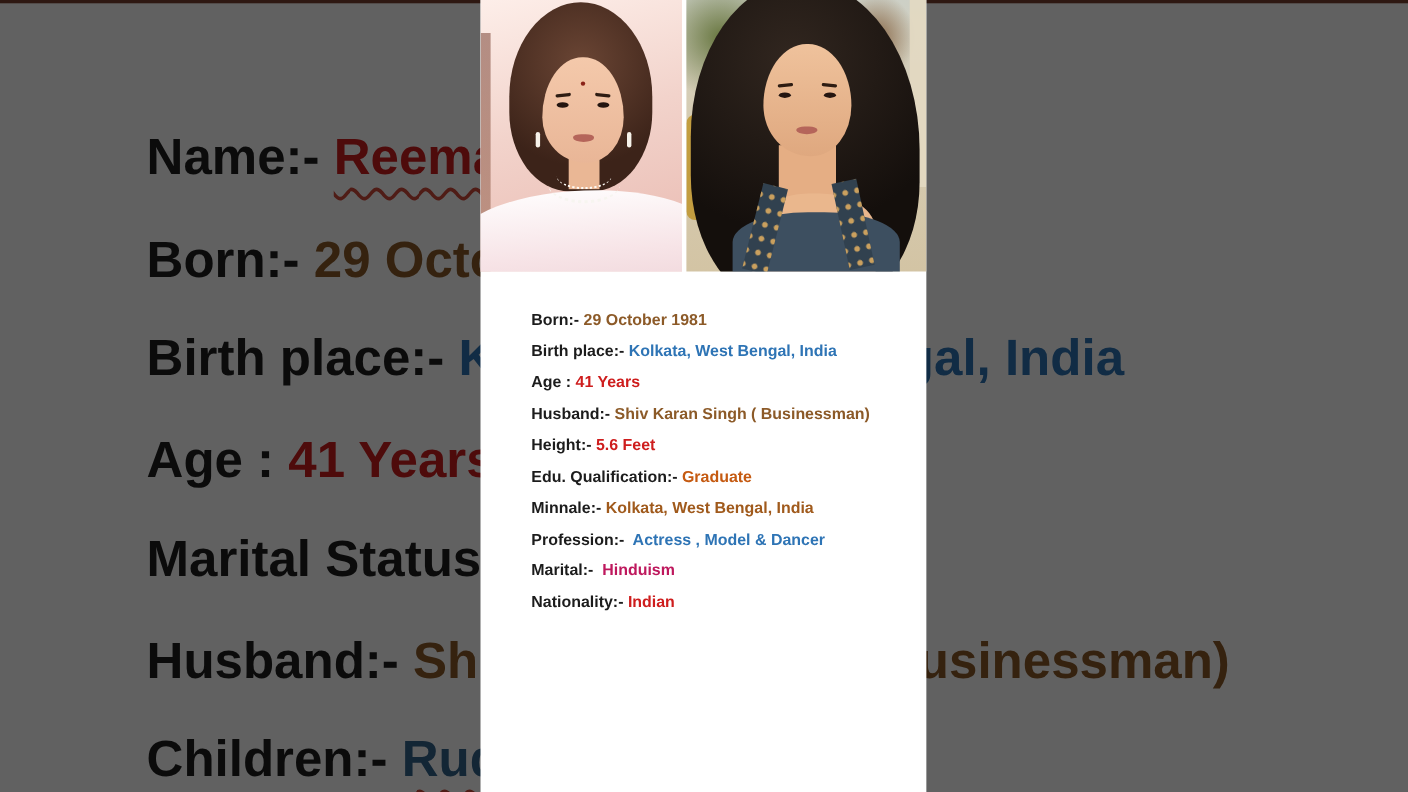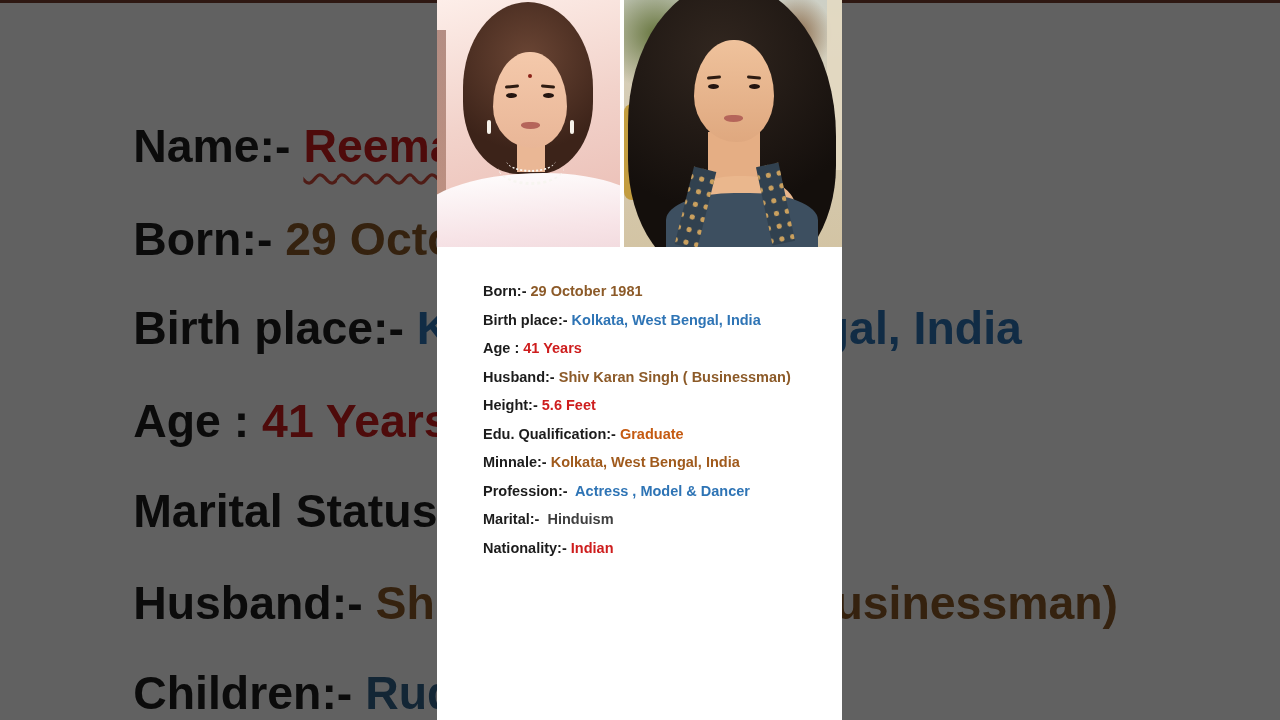--- a/index.html
+++ b/index.html
@@ -144,17 +144,17 @@
 
     <div class="info" id="info-fg">
         <div class="row"><span class="lab">Born:-</span><span class="val" style="color: rgb(140, 90, 40);"> 29 October 1981</span></div>
         <div class="row"><span class="lab">Birth place:-</span><span class="val" style="color: rgb(46, 116, 181);"> Kolkata, West Bengal, India</span></div>
         <div class="row"><span class="lab">Age :</span><span class="val" style="color: rgb(206, 29, 29);"> 41 Years</span></div>
         <div class="row"><span class="lab">Husband:-</span><span class="val" style="color: rgb(140, 90, 40);"> Shiv Karan Singh ( Businessman)</span></div>
         <div class="row"><span class="lab">Height:-</span><span class="val" style="color: rgb(206, 29, 29);"> 5.6 Feet</span></div>
         <div class="row"><span class="lab">Edu. Qualification:-</span><span class="val" style="color: rgb(197, 90, 17);"> Graduate</span></div>
         <div class="row"><span class="lab">Minnale:-</span><span class="val" style="color: rgb(160, 90, 28);"> Kolkata, West Bengal, India</span></div>
         <div class="row"><span class="lab">Profession:-</span><span class="val" style="color: rgb(46, 116, 181);">  Actress , Model &amp; Dancer</span></div>
-        <div class="row"><span class="lab">Marital:-</span><span class="val" style="color: #404040;">  Hinduism</span></div>
+        <div class="row"><span class="lab">Marital:-</span><span class="val" style="color: #be185d;">  Hinduism</span></div>
         <div class="row"><span class="lab">Nationality:-</span><span class="val" style="color: rgb(206, 29, 29);"> Indian</span></div>
       </div>
   </div>
 </div>
 
 </body></html>

